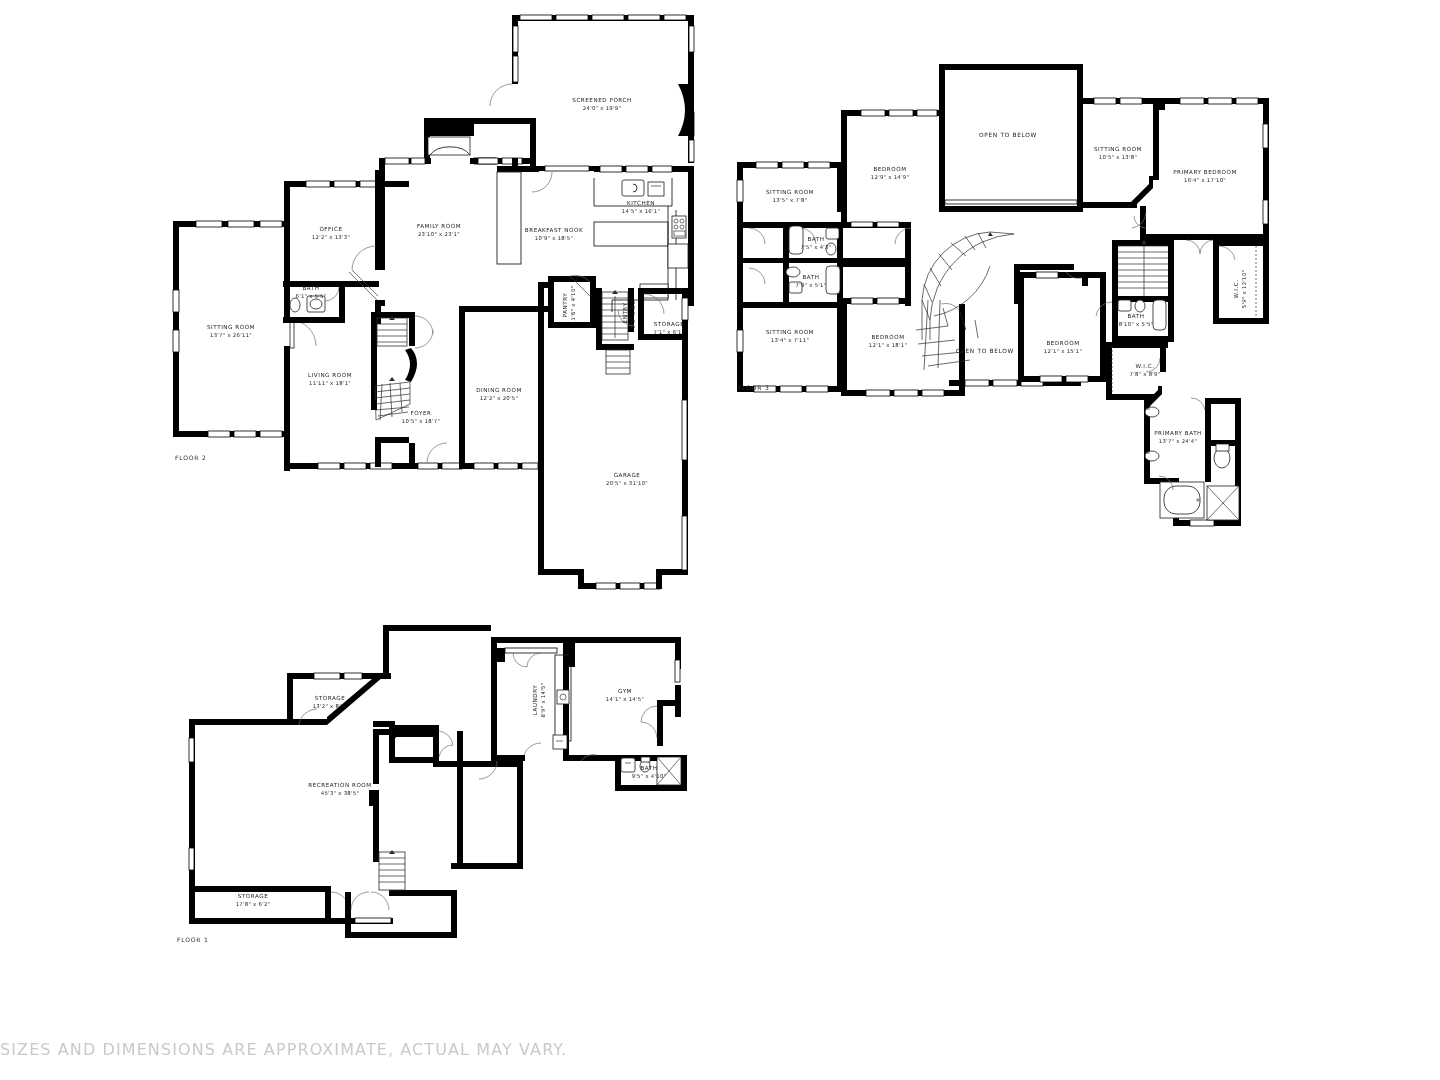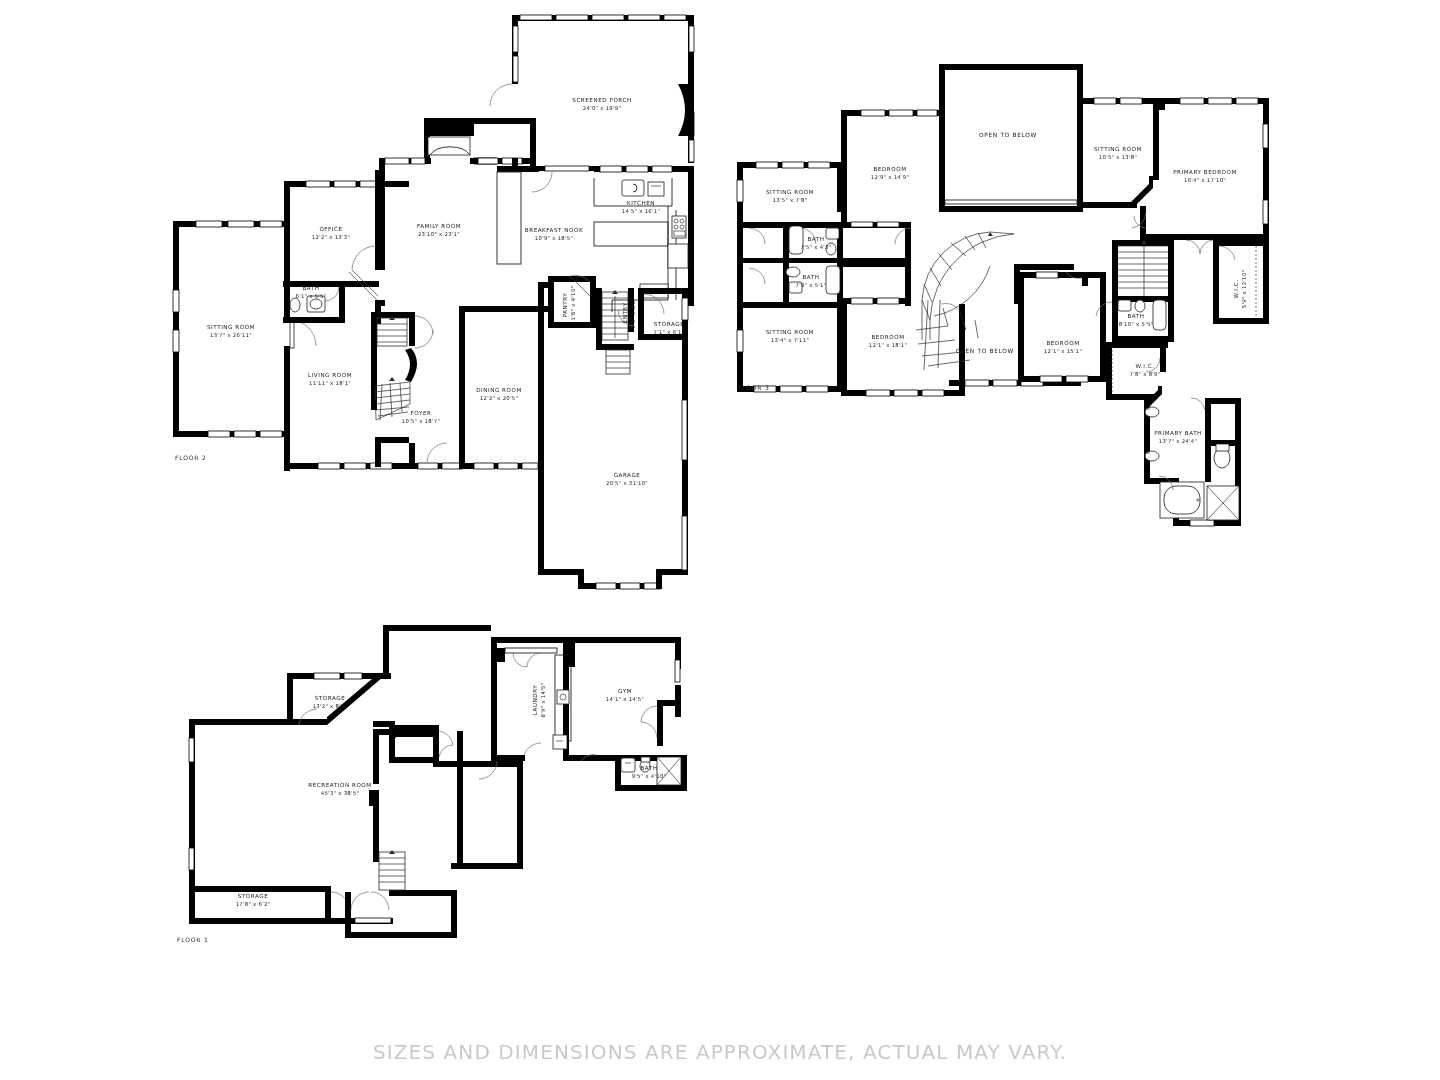--- a/index.html
+++ b/index.html
@@ -49,22 +49,21 @@
     font-size:5.8px;
     letter-spacing:0.7px;
     color:#1b1b1b;
     white-space:nowrap;
     transform:translate(-50%,-50%);
   }
   #footer-note{
     position:absolute;
     left:0;right:0;
     top:1040px;
-    text-align:center;
-    font-size:20px;
+    font-size:16px;
     letter-spacing:1.1px;
     color:#c9c9cd;
     font-family:"DejaVu Sans","Liberation Sans",sans-serif;
   }
   .wall{fill:#000000;}
   .thin{fill:none;stroke:#231f20;stroke-width:0.9;}
   .thin2{fill:none;stroke:#3a3a3a;stroke-width:0.7;}
   .win{fill:#ffffff;stroke:#000000;stroke-width:0.8;}
   .fix{fill:#ffffff;stroke:#1d1d1d;stroke-width:0.8;}
   .swing{fill:none;stroke:#6f6f6f;stroke-width:0.7;}

